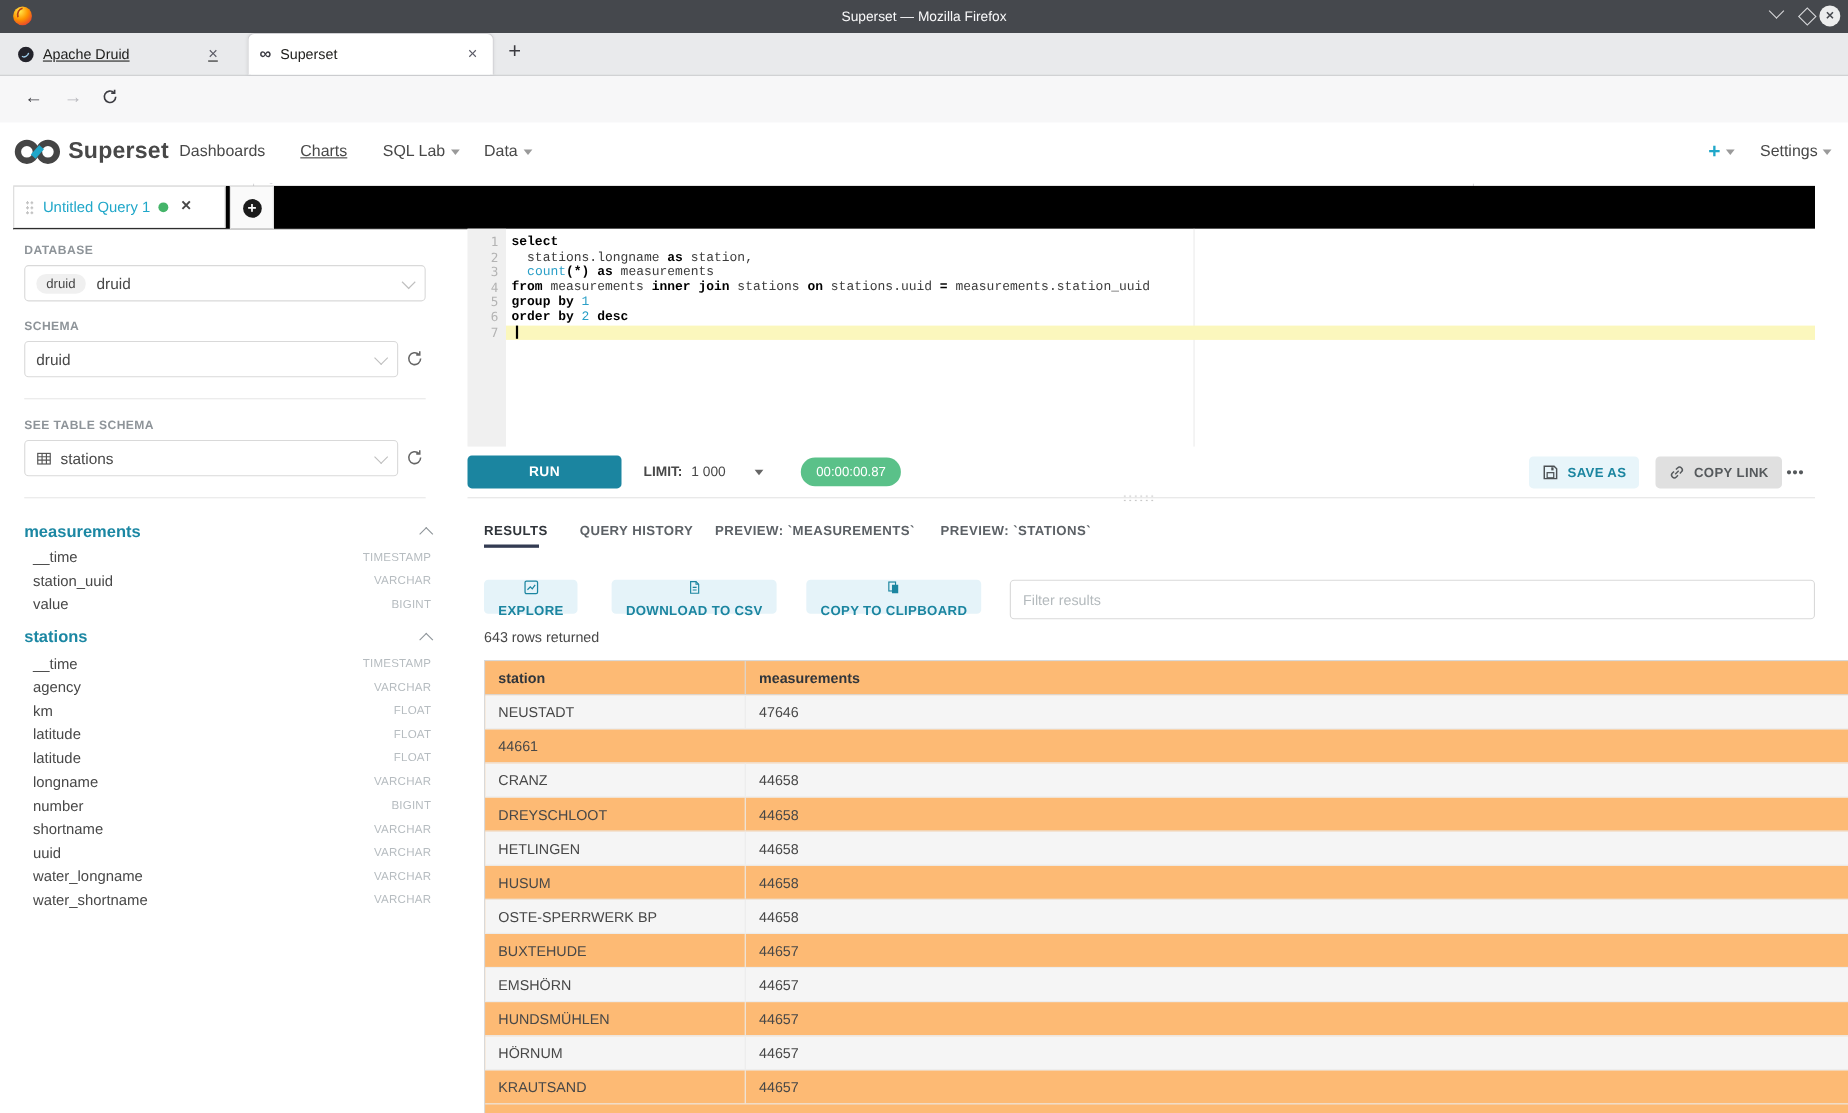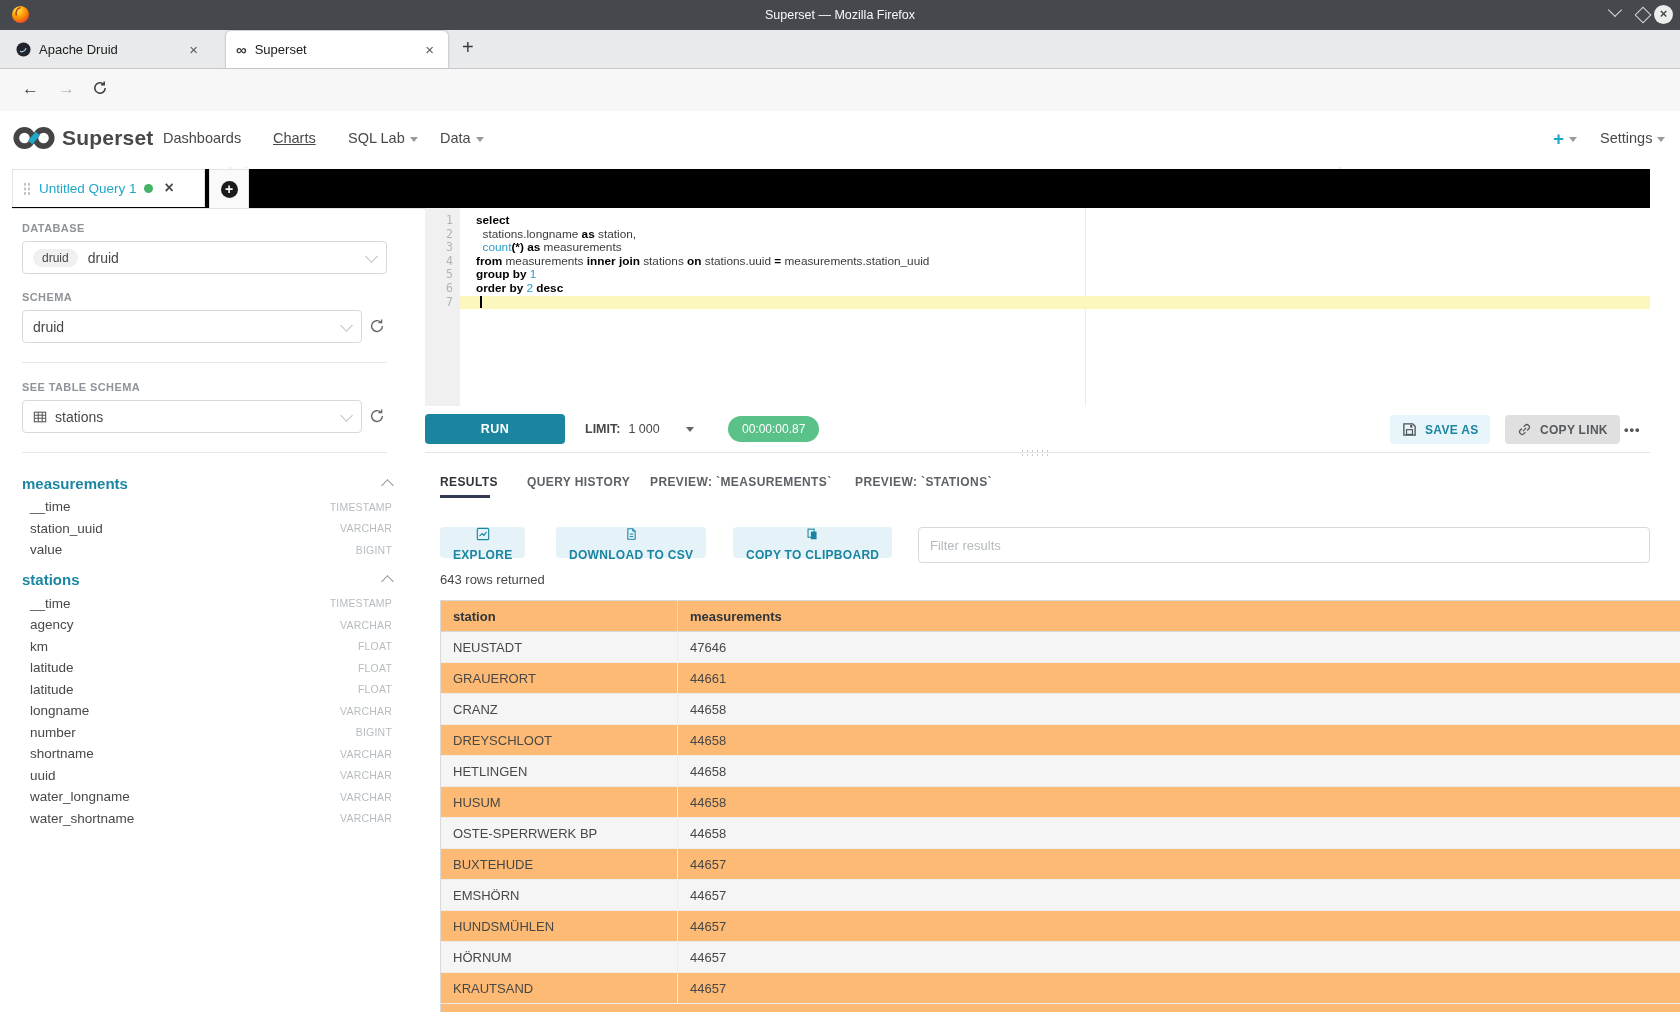--- a/index.html
+++ b/index.html
@@ -71,22 +71,22 @@
   .col-row{display:flex;align-items:center;height:21.5px;padding-left:8px;}
   .col-name{font-size:13.5px;color:#484848;}
   .col-type{margin-left:auto;font-size:10.5px;color:#b6bcc0;letter-spacing:.2px;}
 
   
   #editor{left:425px;top:208px;width:1225px;height:198px;background:#fff;}
   #gutter{position:absolute;left:0;top:0;width:35px;height:198px;background:#f0f0f0;color:#b3b3b3;
     font-family:"DejaVu Sans Mono",monospace;font-size:11.5px;text-align:right;padding-top:6px;box-sizing:border-box;}
   .gline{height:13.6px;line-height:13.6px;padding-right:7px;}
   #codearea{position:absolute;left:35px;top:0;right:0;height:198px;padding-top:6px;box-sizing:border-box;}
-  .cline{height:13.6px;line-height:13.6px;white-space:pre;font-family:Liberation Sans, sans-serif;
-    font-size:11.8px;padding-left:16px;position:relative;}
+  .cline{height:13.6px;line-height:13.6px;white-space:pre;font-family:Liberation Mono, monospace;
+    font-size:11.8px;padding-left:5px;position:relative;}
   .cline.active{background:#fbf7bd;}
   .tk{font-weight:bold;color:#000;}
   .tp{color:#3b3b3b;}
   .tf{color:#2a9fc7;}
   .tn{color:#2a9fc7;}
   #cursor{display:inline-block;width:1.6px;height:12px;background:#000;vertical-align:middle;margin-left:4px;}
   #printmargin{position:absolute;left:660px;top:0;width:1px;height:198px;background:#ececec;}
 
   
   #runbtn{left:425px;top:414px;width:140px;height:30px;background:#1b85a0;border-radius:4px;color:#fff;
@@ -155,21 +155,21 @@
       </div>
     <div class="abs row" style="left:1637px;top:9px;">
         <span class="diamond"></span>
       </div>
     <div class="abs" style="left:1654px;top:5px;">
       <div id="win-close-bg">×</div>
     </div>
   </div>
 
   <div class="abs" id="tabstrip">
-    <div class="abs btab" style="left:8px;top:0;width:202px;padding:0 8px;box-sizing:border-box;">
+    <div class="abs btab" style="left:8px;top:0;width:202px;padding:0 8px;box-sizing:border-box;text-decoration:underline;">
       <span style="margin-right:8px;display:flex;">
         <svg width="15" height="15" viewBox="0 0 16 16">
             <circle cx="8" cy="8" r="7.5" fill="#23232b"></circle>
         <path d="M4.2 9.8c2.2 1.6 6-.2 6.5-3.3" fill="none" stroke="#9ecbe8" stroke-width="1.3"></path>
           </svg>
       </span>
       <span>Apache Druid</span>
       <span class="tabclose">×</span>
     </div>
     <div class="abs btab" id="btab-active" style="left:225px;top:0;width:224px;padding:0 10px;box-sizing:border-box;">
@@ -485,21 +485,20 @@
   <div class="abs" id="rtable">
       <div class="tr head">
         <div class="td">station</div>
         <div class="td">measurements</div>
       </div>
       <div class="tr odd">
         <div class="td">NEUSTADT</div>
         <div class="td">47646</div>
       </div>
       <div class="tr">
-        <div class="td">GRAUERORT</div>
         <div class="td">44661</div>
       </div>
       <div class="tr odd">
         <div class="td">CRANZ</div>
         <div class="td">44658</div>
       </div>
       <div class="tr">
         <div class="td">DREYSCHLOOT</div>
         <div class="td">44658</div>
       </div>

